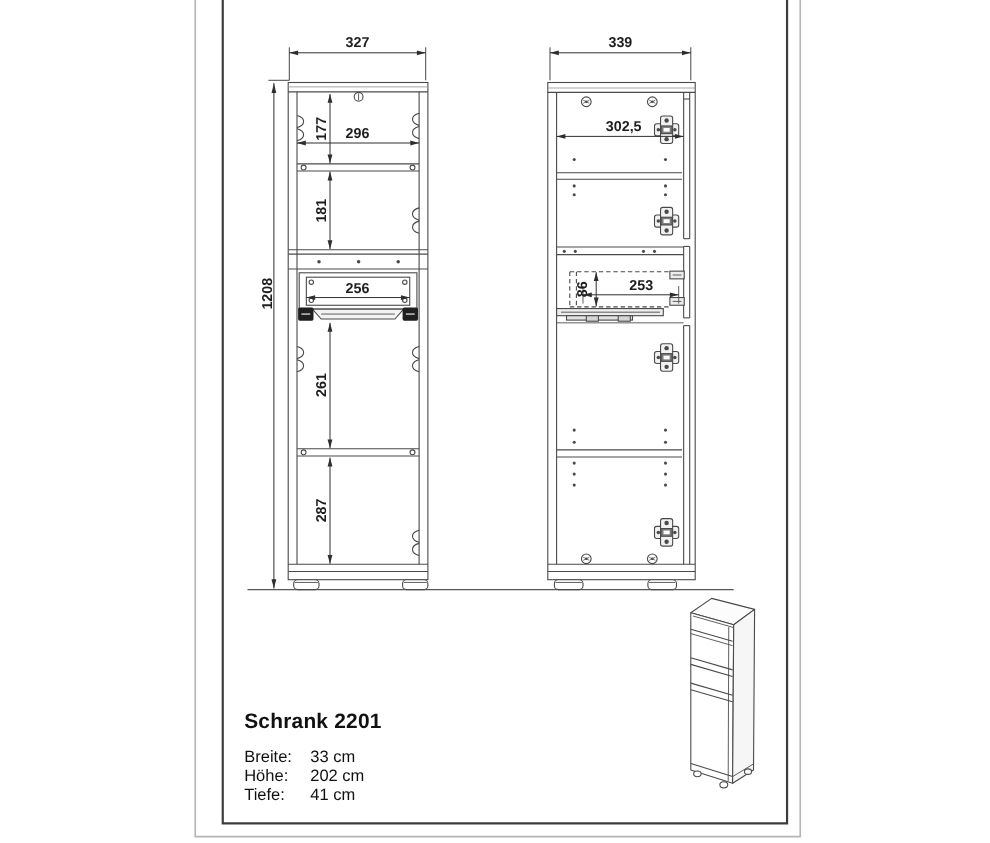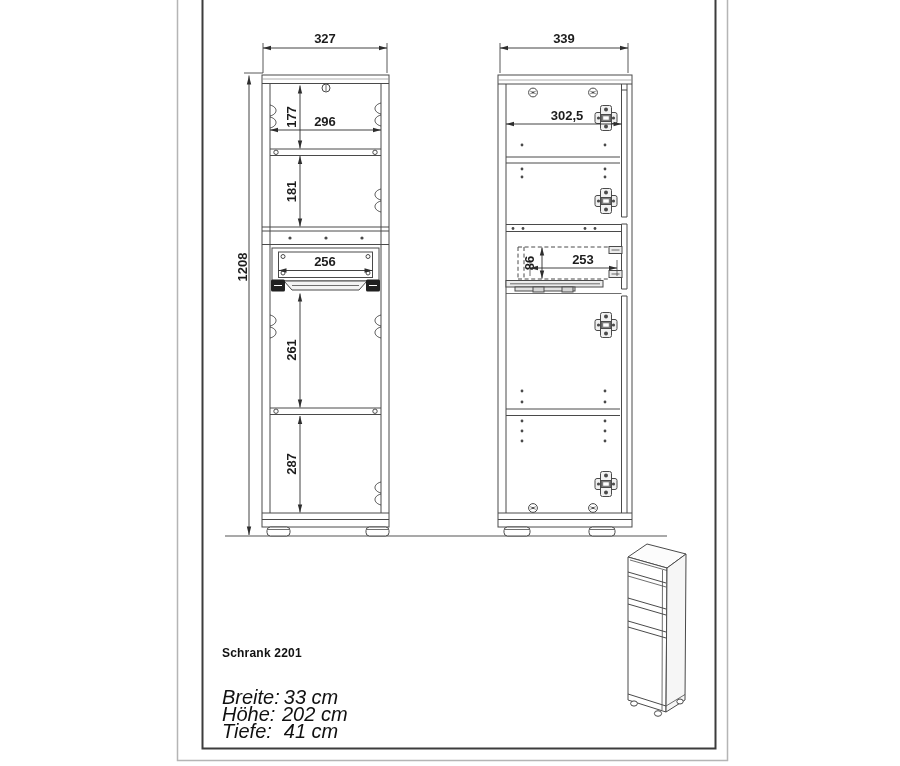--- a/index.html
+++ b/index.html
@@ -10,25 +10,25 @@
   svg{position:absolute;left:0;top:0;}
   .dim{
     font-family:"Liberation Sans", sans-serif;
     font-size:13px;font-weight:bold;fill:#1d1d1d;stroke:none;
   }
   .arr{fill:#2e2e2e;stroke:none;}
   .thin{stroke-width:0.8;}
   .lite{stroke:#9a9a9a;stroke-width:0.8;}
   .dash{stroke-dasharray:4,2.6;}
   .titleblock{position:absolute;left:222px;top:646px;color:#111;}
-  .model{font-size:12px;font-weight:bold;letter-spacing:0.2px;}
-  .specs{margin-top:29px;font-size:20px;font-style:italic;}
+  .model{font-size:19px;font-weight:bold;letter-spacing:0.2px;}
+  .specs{margin-top:12px;font-size:15px;}
   .spec-row{display:flex;line-height:17.2px;white-space:nowrap;}
   .spec-label{width:60px;}
-  .spec-value{width:58px;text-align:center;}
+  .spec-value{width:58px;text-align:left;}
 </style>
 </head>
 <body>
 
 <svg width="900" height="766" viewBox="0 0 900 766">
 
   <defs>
     <g id="hinge-cross">
       <rect x="-11" y="-5.5" width="22" height="11" rx="2" fill="#f1f1f1"></rect>
       <rect x="-5.5" y="-12.5" width="11" height="25" rx="2" fill="#f1f1f1"></rect>

